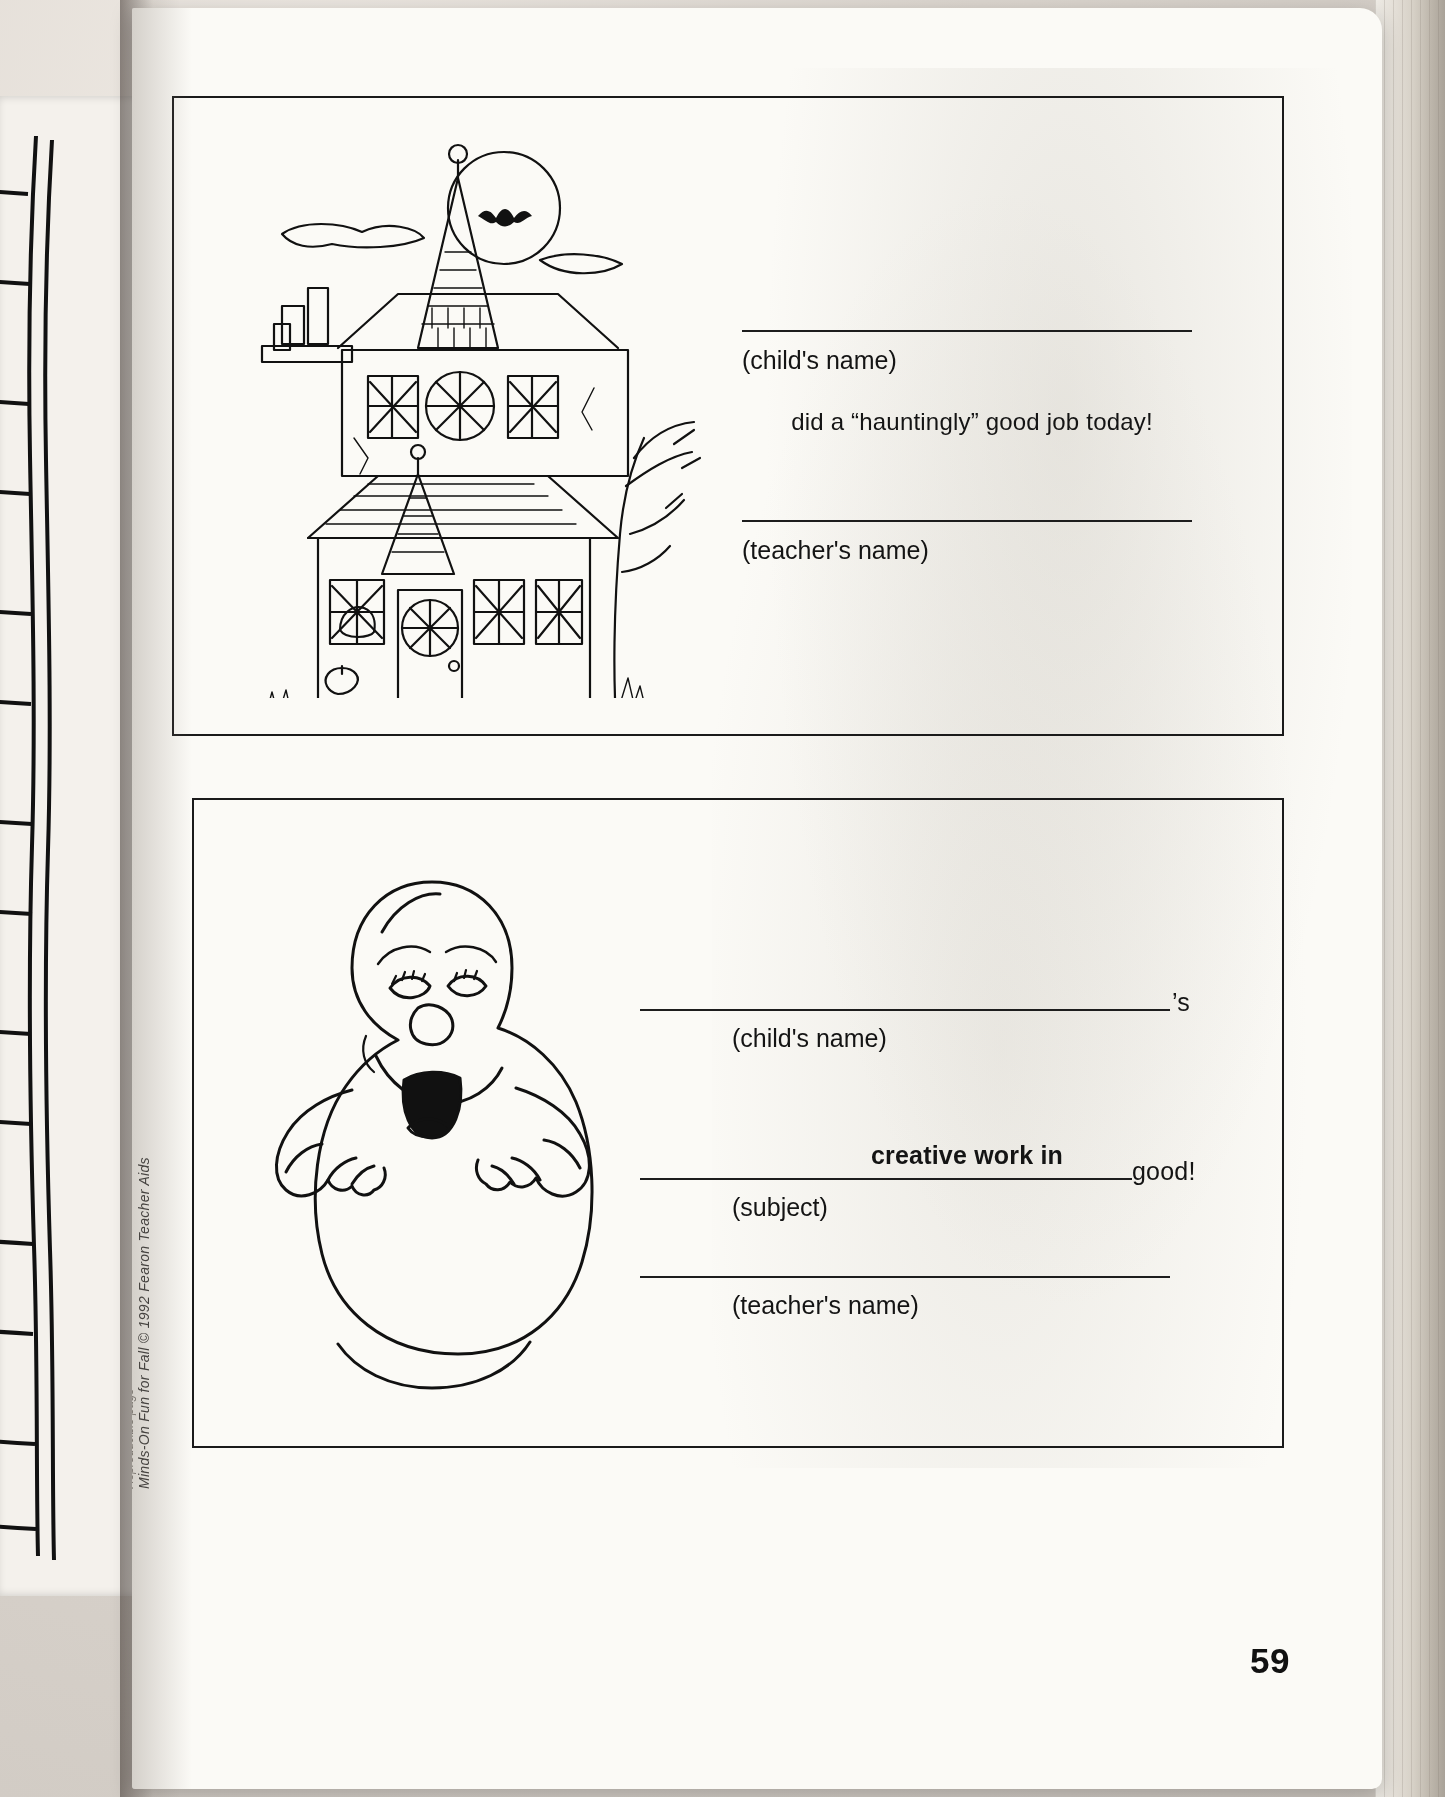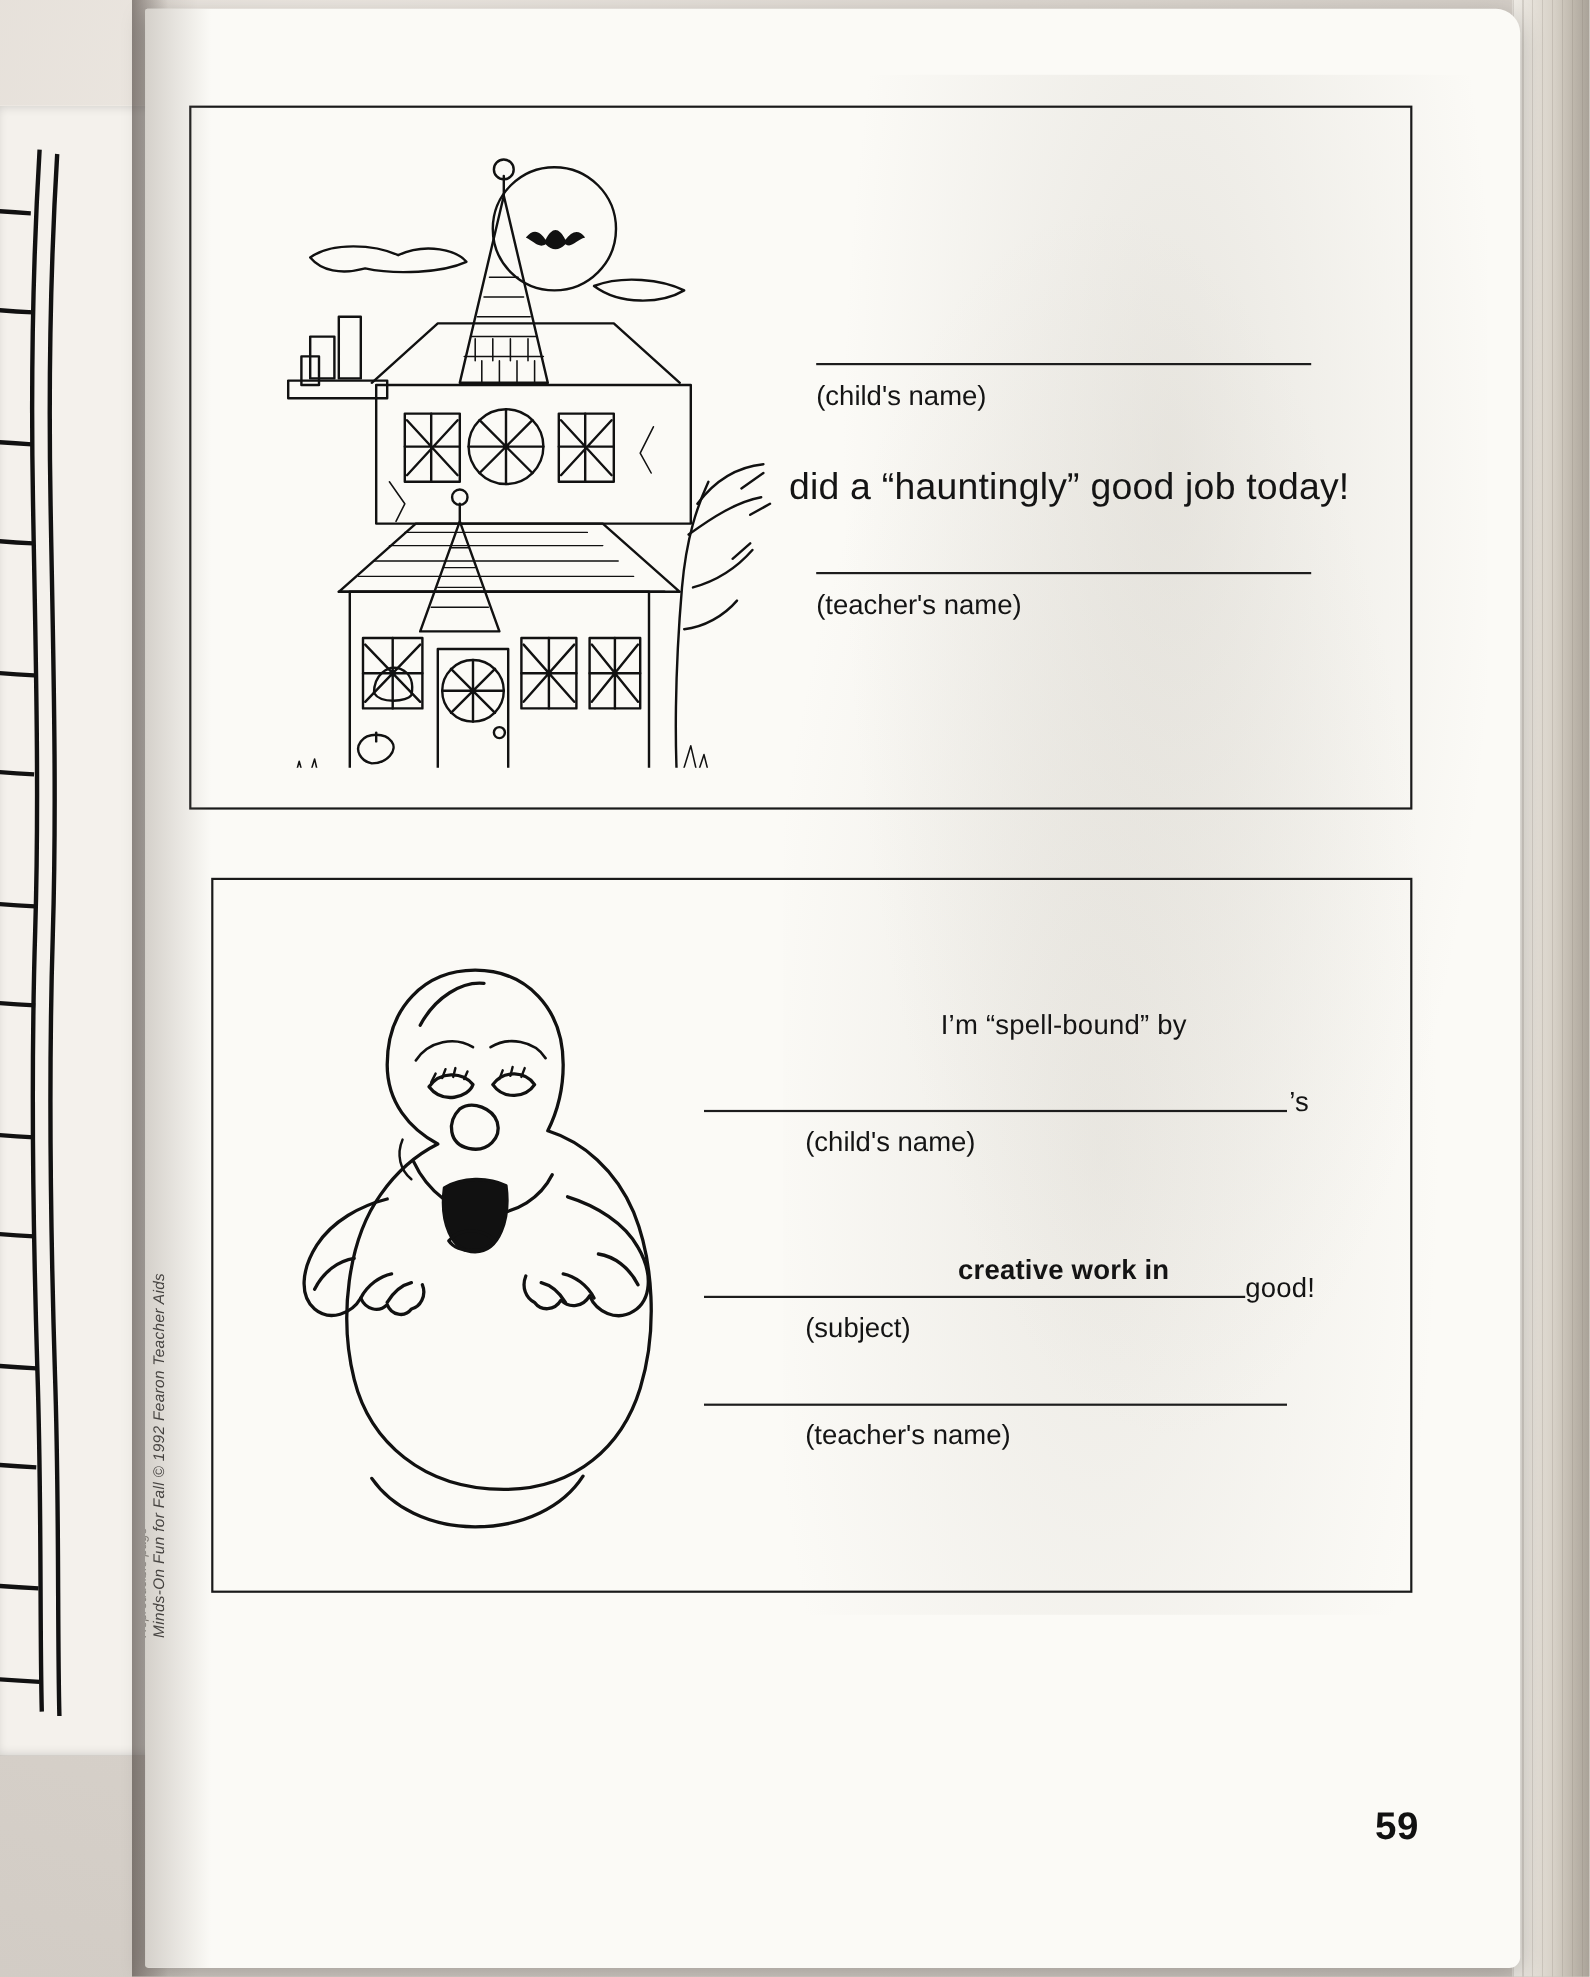--- a/index.html
+++ b/index.html
@@ -144,21 +144,21 @@
     position: absolute;
     text-align: left;
     font-size: 25px;
     color: #141414;
     width: 100%;
   }
 
   
   .c1-line1 { left: 610px; top: 322px; width: 450px; }
   .c1-cap1  { left: 610px; top: 338px; width: 450px; }
-  .c1-main  { left: 560px; top: 400px; width: 560px; font-size: 34px; margin-top: 16px; }
+  .c1-main  { left: 560px; top: 400px; width: 560px; font-size: 24px; }
   .c1-line2 { left: 610px; top: 512px; width: 450px; }
   .c1-cap2  { left: 610px; top: 528px; width: 450px; }
 
   
   .c2-l1    { left: 600px; top: 910px; width: 470px; }
   .c2-rule1 { left: 508px; top: 1001px; width: 530px; }
   .c2-apos  { left: 1040px; top: 980px; width: 60px; text-align: left; }
   .c2-cap1  { left: 600px; top: 1016px; width: 470px; }
   .c2-l2    { left: 600px; top: 1133px; width: 470px; font-weight: bold; }
   .c2-rule2 { left: 508px; top: 1170px; width: 492px; }
@@ -381,21 +381,20 @@
       <path d="M54 304 c8 -16 22 -26 36 -28 M96 312 c6 -12 18 -20 28 -22 M120 316 c6 -10 14 -16 22 -18"></path>
 
       <path d="M284 220 c26 8 52 24 64 46 c14 24 12 48 -4 58 c-16 10 -34 0 -40 -14
                c-6 10 -18 12 -26 4 c-6 10 -18 10 -24 2 c-8 -4 -12 -14 -8 -24"></path>
       <path d="M348 300 c-8 -16 -22 -26 -36 -28 M308 312 c-6 -12 -18 -20 -28 -22 M282 316 c-6 -10 -14 -16 -22 -18"></path>
 
       <path d="M106 476 c18 26 52 44 94 44 c44 0 80 -18 98 -46"></path>
     </g>
   </svg>
 
-  <div class="card-text c2-l1">I’m “spell-bound” by</div>
   <div class="rule c2-rule1"></div>
   <div class="card-text c2-apos">’s</div>
   <div class="caption c2-cap1">(child's name)</div>
   <div class="card-text c2-l2">creative work in</div>
   <div class="rule c2-rule2"></div>
   <div class="card-text c2-today">good!</div>
   <div class="caption c2-cap2">(subject)</div>
   <div class="rule c2-rule3"></div>
   <div class="caption c2-cap3">(teacher's name)</div>
 

